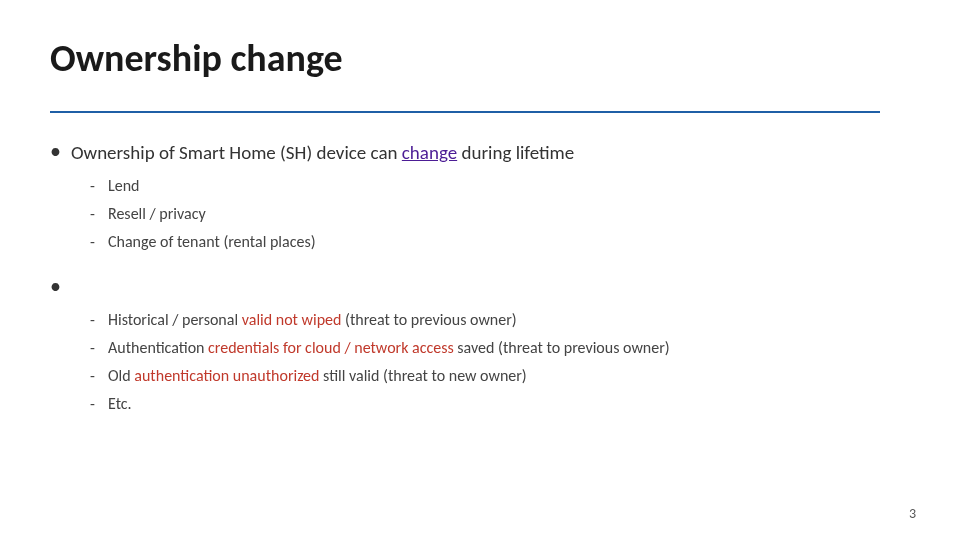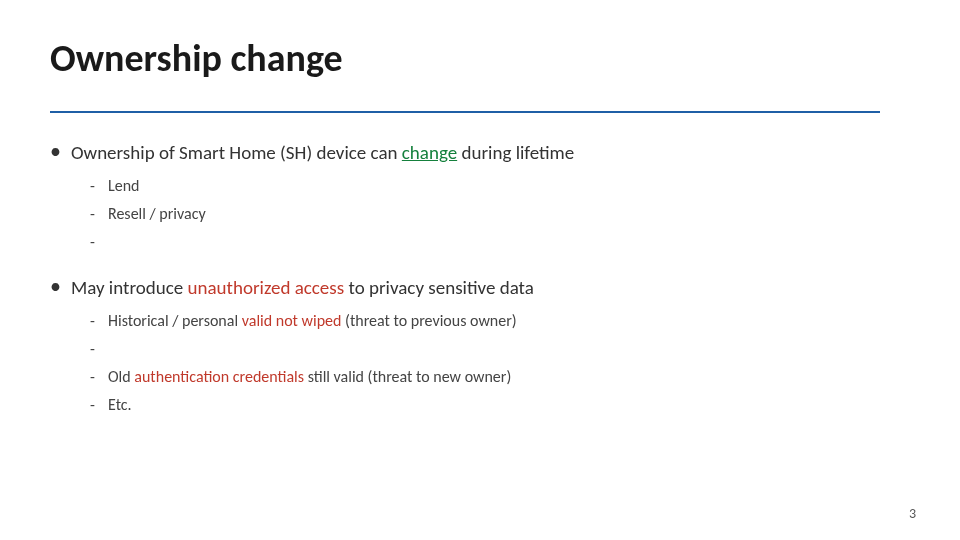--- a/index.html
+++ b/index.html
@@ -46,21 +46,21 @@
       font-weight: 400;
     }
 
     .bullet-dot {
       margin-right: 10px;
       font-size: 22px;
       line-height: 1;
     }
 
     .highlight-blue {
-      color: #15803d;
+      color: #4c1d95;
       text-decoration: underline;
     }
 
     .highlight-red {
       color: #c0392b;
     }
 
     .sub-bullets {
       margin-left: 40px;
       margin-top: 4px;
@@ -114,42 +114,41 @@
       <div class="sub-bullet">
         <span class="sub-dash">-</span>
         <span>Lend</span>
       </div>
       <div class="sub-bullet">
         <span class="sub-dash">-</span>
         <span>Resell / privacy</span>
       </div>
       <div class="sub-bullet">
         <span class="sub-dash">-</span>
+        <span>Change of tenant (rental places)</span>
       </div>
     </div>
   </div>
 
   <div class="bullet-section">
     <div class="bullet-main">
       <span class="bullet-dot">•</span>
-      <span>
-        May introduce <span class="highlight-red">unauthorized access</span> to privacy sensitive data
-      </span>
     </div>
     <div class="sub-bullets">
       <div class="sub-bullet">
         <span class="sub-dash">-</span>
         <span>Historical / personal <span class="highlight-red">valid not wiped</span> (threat to previous owner)</span>
       </div>
       <div class="sub-bullet">
         <span class="sub-dash">-</span>
+        <span>Authentication <span class="highlight-red">credentials for cloud / network access</span> saved (threat to previous owner)</span>
       </div>
       <div class="sub-bullet">
         <span class="sub-dash">-</span>
-        <span>Old <span class="highlight-red">authentication credentials</span> still valid (threat to new owner)</span>
+        <span>Old <span class="highlight-red">authentication unauthorized</span> still valid (threat to new owner)</span>
       </div>
       <div class="sub-bullet">
         <span class="sub-dash">-</span>
         <span>Etc.</span>
       </div>
     </div>
   </div>
 
   <div class="page-number">3</div>
 </div>

